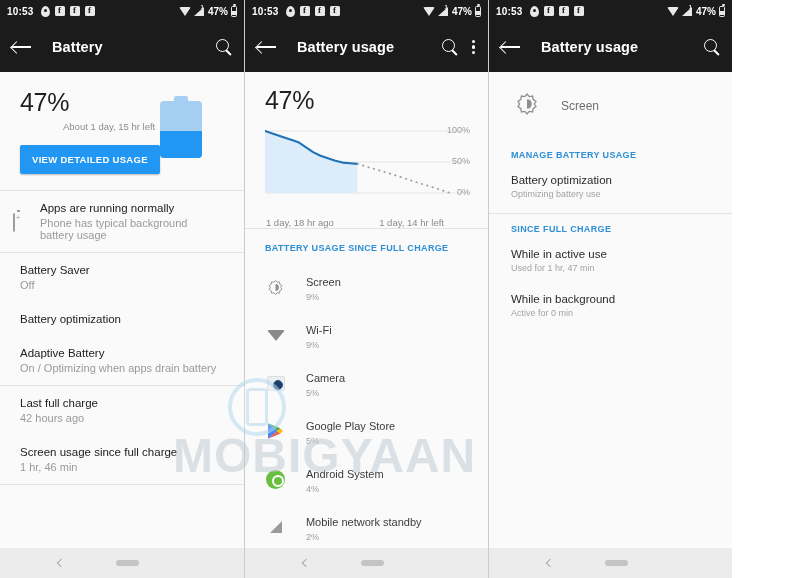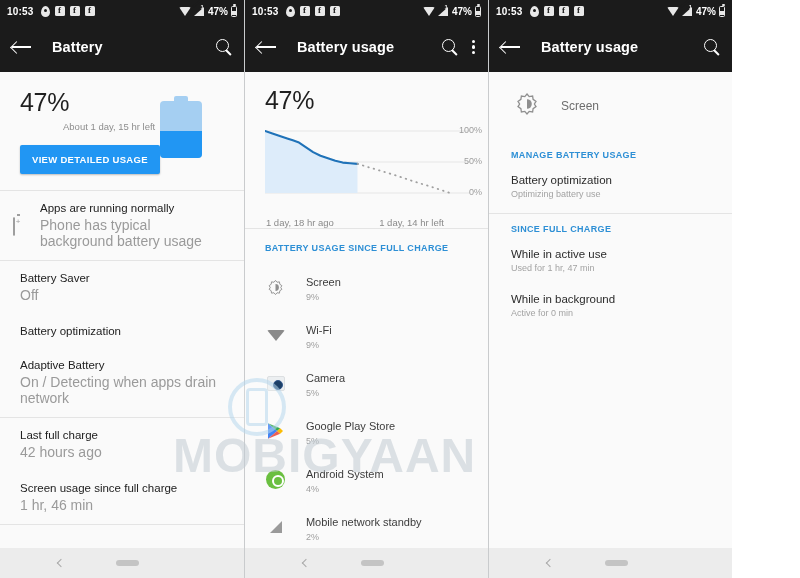--- a/index.html
+++ b/index.html
@@ -191,21 +191,21 @@
     background: #2196f3;
   }
 
   .row {
     padding: 11px 20px 11px 20px;
     position: relative;
     cursor: pointer;
   }
   .row.with-icon { padding-left: 40px; }
   .row-title { font-size: 11.5px; color: #212121; }
-  .row-sub { font-size: 14px; color: #9a9a9a; margin-top: 3px; }
+  .row-sub { font-size: 11px; color: #9a9a9a; margin-top: 3px; }
   .divider { height: 1px; background: #e4e4e4; margin: 0; }
   .row-icon {
     position: absolute; left: 13px; top: 50%; transform: translateY(-50%);
     width: 16px; height: 16px;
   }
   .icon-batt-outline {
     width: 10px; height: 15px; border: 1.3px solid #9e9e9e; border-radius: 2px;
     position: relative; margin: 0 auto;
   }
   .icon-batt-outline::before {
@@ -234,21 +234,21 @@
 
   
   .chart-wrap { padding: 14px 0 0 0; }
   .chart-pct { font-size: 25px; color: #1f1f1f; padding-left: 20px; letter-spacing: -.3px; }
   .chart-area { position: relative; margin-top: 12px; height: 86px; padding: 0 0 0 0; }
   .chart-svg { position: absolute; left: 20px; top: 0; }
   .ylabels {
     position: absolute; right: 6px; top: 0; height: 72px;
     width: 34px; font-size: 9px; color: #9e9e9e;
   }
-  .ylabels span { position: absolute; right: 0; }
+  .ylabels span { position: absolute; right: 12px; }
   .xlabels {
     display: flex; justify-content: space-between;
     padding: 4px 44px 0 21px;
     font-size: 9.5px; color: #8a8a8a;
   }
   .section-label {
     font-size: 9px; color: #2d8fd5; font-weight: bold;
     letter-spacing: .35px; padding: 14px 20px 10px 20px;
   }
   .app-row {
@@ -399,21 +399,21 @@
         <div class="row-title">Battery Saver</div>
         <div class="row-sub">Off</div>
       </div>
 
       <div class="row">
         <div class="row-title">Battery optimization</div>
       </div>
 
       <div class="row">
         <div class="row-title">Adaptive Battery</div>
-        <div class="row-sub">On / Detecting when apps drain network</div>
+        <div class="row-sub">On / Optimizing when apps drain battery</div>
       </div>
 
       <div class="divider"></div>
 
       <div class="row">
         <div class="row-title">Last full charge</div>
         <div class="row-sub">42 hours ago</div>
       </div>
 
       <div class="row">

